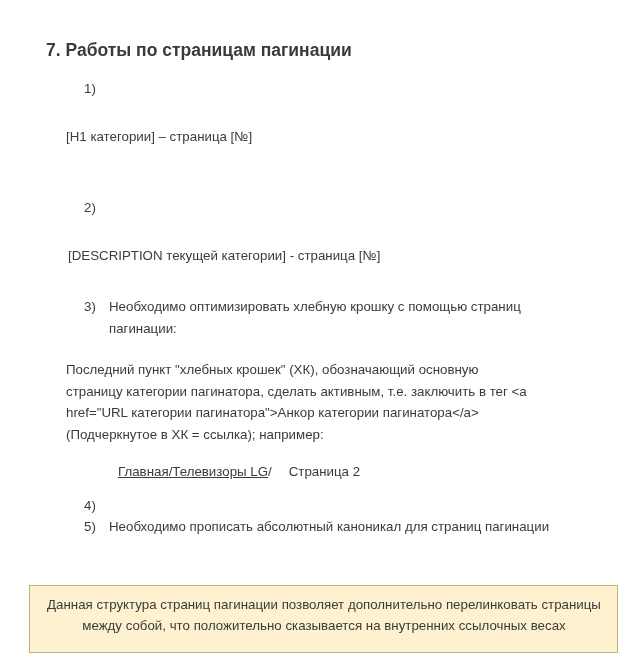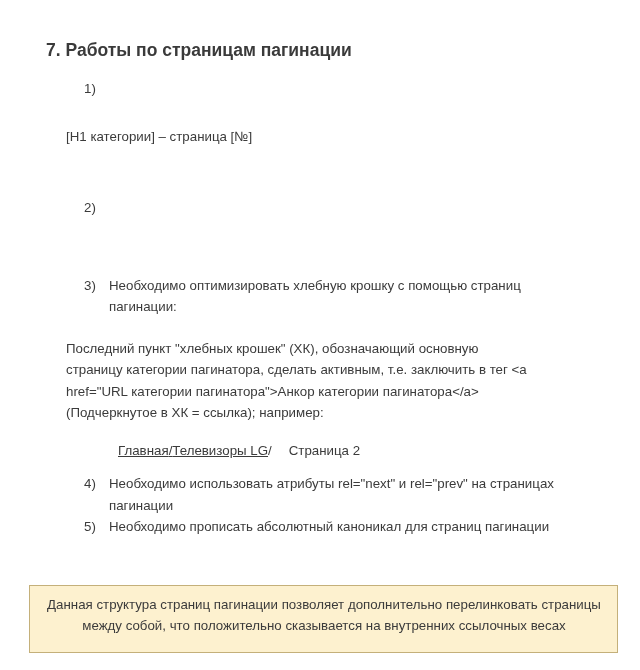--- a/index.html
+++ b/index.html
@@ -132,20 +132,21 @@
 
     <div class="gap-30"></div>
     <div class="gap-20"></div>
 
     <div class="li-row">
       <div class="li-marker">2)</div>
     </div>
 
     <div class="gap-26"></div>
 
+    <div class="plain-block indent-68">[DESCRIPTION текущей категории] - страница [№]</div>
 
     <div class="gap-30"></div>
 
     <div class="li-row">
       <div class="li-marker">3)</div>
       <div class="li-body">Необходимо оптимизировать хлебную крошку с помощью страниц пагинации:</div>
     </div>
 
     <div class="gap-20"></div>
 
@@ -154,21 +155,20 @@
     <div class="gap-16"></div>
 
     <div class="crumb-line">
       <span class="crumb-link">Главная</span><span class="crumb-link">/</span><span class="crumb-link">Телевизоры LG</span><span class="crumb-sep">/</span><span class="crumb-plain">Страница 2</span>
     </div>
 
     <div class="gap-12"></div>
 
     <div class="li-row">
       <div class="li-marker">4)</div>
-      <div class="li-body">Необходимо использовать атрибуты rel="next" и rel="prev" на страницах пагинации</div>
     </div>
 
     <div class="li-row">
       <div class="li-marker">5)</div>
       <div class="li-body">Необходимо прописать абсолютный каноникал для страниц пагинации</div>
     </div>
 
   </div>
 
   <div class="callout" style="background: rgb(253, 241, 207); border-color: rgb(196, 176, 122); text-align: center;">

